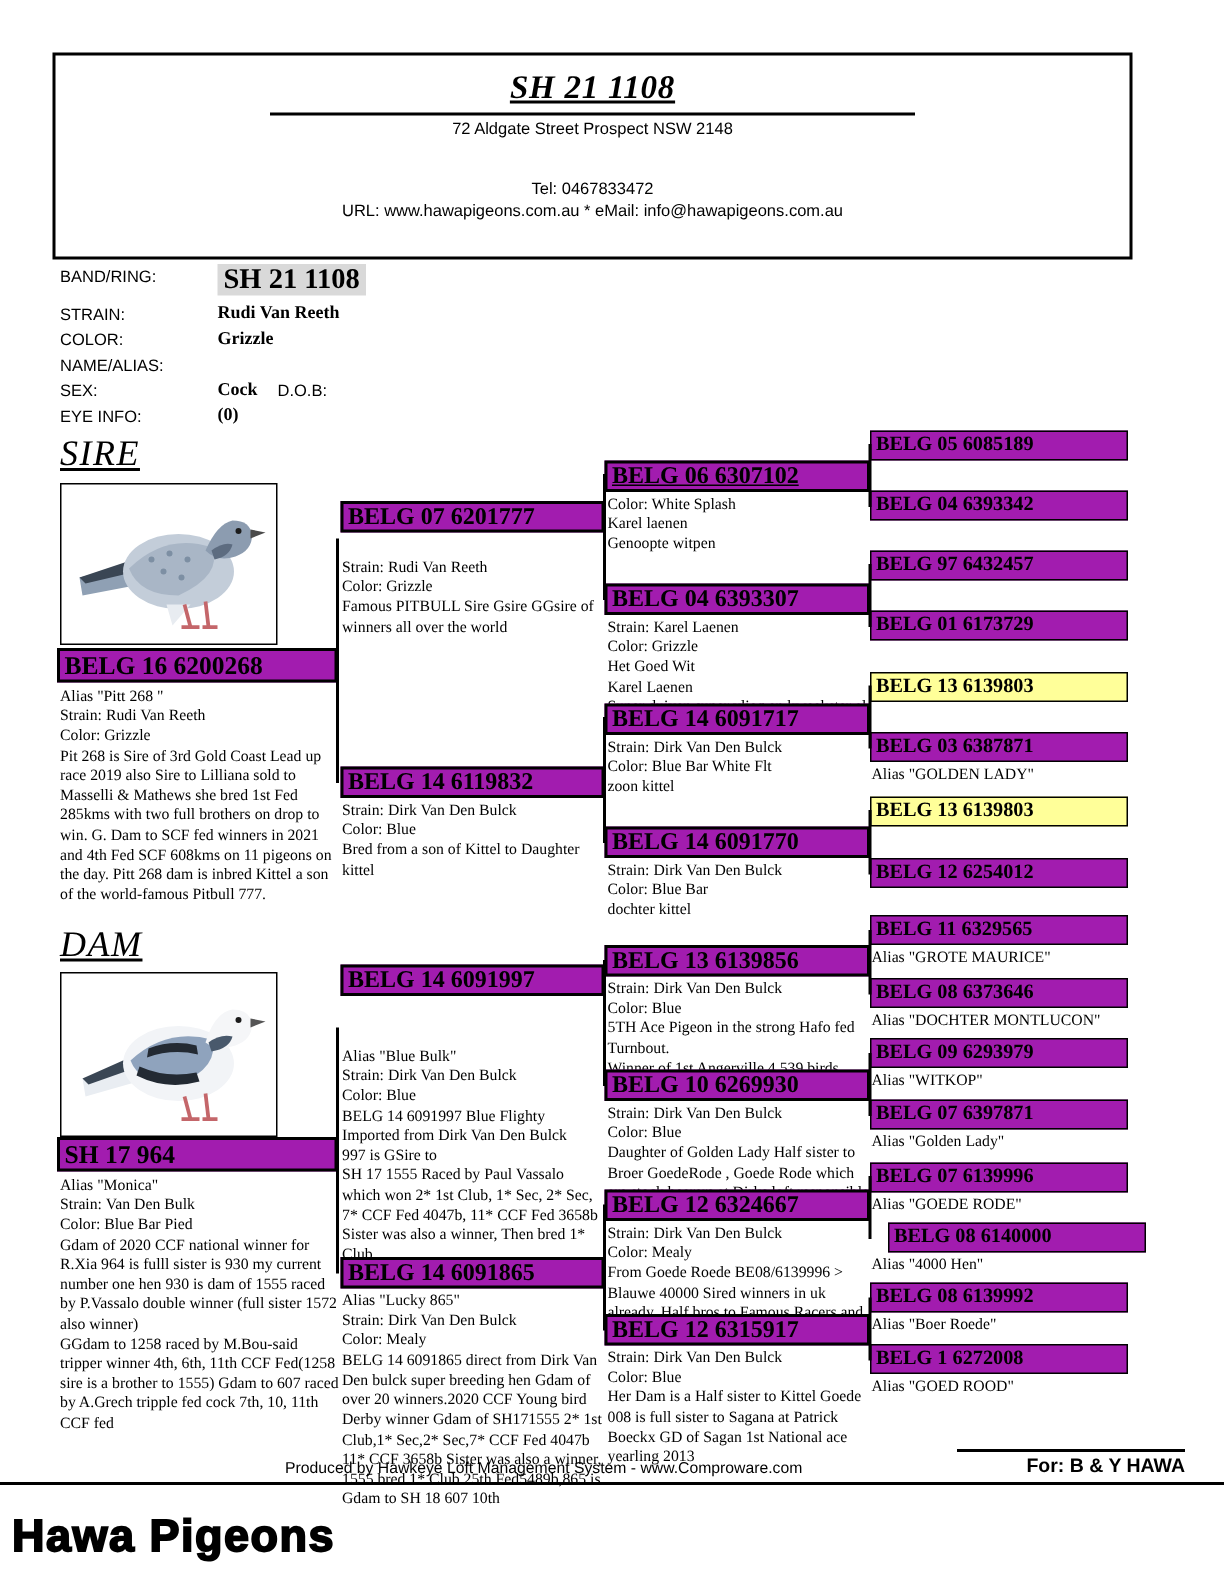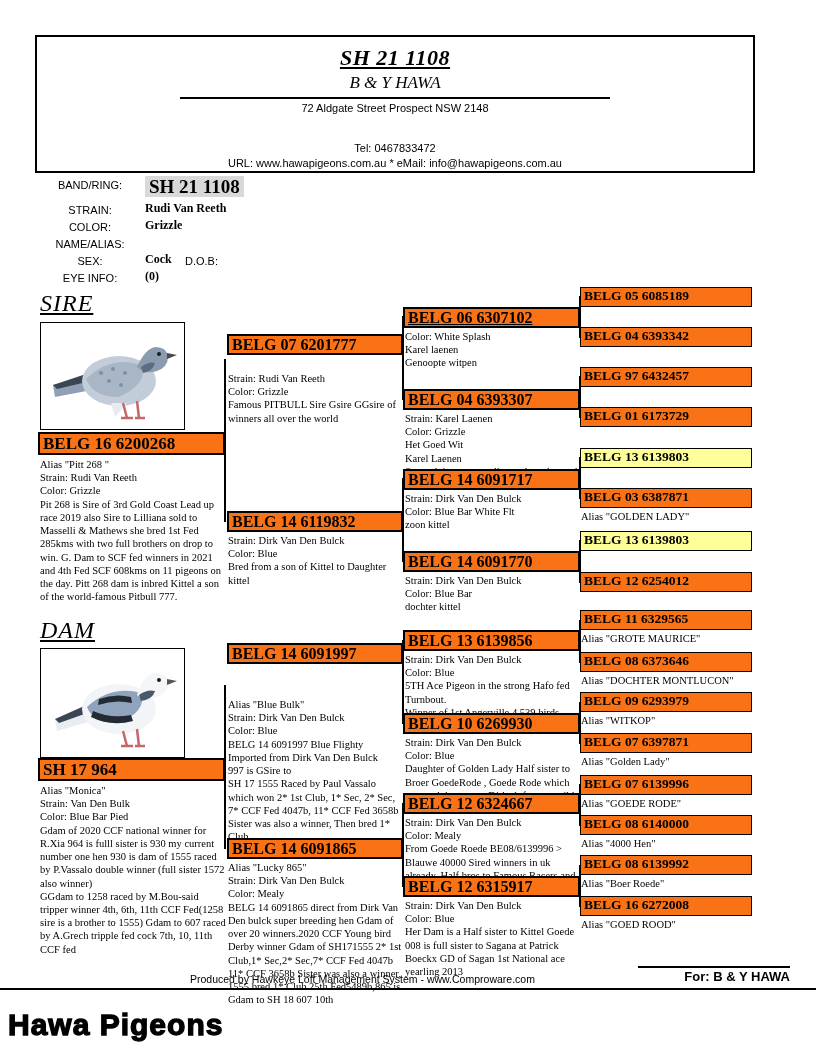--- a/index.html
+++ b/index.html
@@ -10,33 +10,33 @@
   .header-box { left:35px; top:35px; width:720px; height:138px; border:2px solid #000; text-align:center; }
   .hdr-title { font:bold italic 22px "Liberation Serif", serif; text-decoration:underline; margin-top:8px; letter-spacing:.5px; }
   .hdr-sub { font:italic 17px "Liberation Serif", serif; margin-top:2px; }
   .hdr-rule { width:430px; height:2px; background:#000; margin:4px auto 3px auto; }
   .hdr-addr { font:11px "Liberation Sans", sans-serif; }
   .hdr-tel { font:11px "Liberation Sans", sans-serif; margin-top:28px; }
   .hdr-url { font:11px "Liberation Sans", sans-serif; margin-top:3px; }
 
   
   .info-row { position:absolute; left:40px; width:420px; font-family:"Liberation Sans", sans-serif; font-size:11px; color:#000; }
-  .info-label { display:inline-block; width:100px; text-align:center; vertical-align:top; padding-top:3px; }
+  .info-label { display:inline-block; width:100px; text-align:left; vertical-align:top; padding-top:3px; }
   .info-value { font-family:"Liberation Serif", serif; font-weight:bold; font-size:12px; margin-left:5px; }
   .band-value { font-size:19px; padding:0 4px; }
   .dob-label { position:absolute; left:145px; top:3px; }
 
   
   .section-h { font:italic 24px "Liberation Serif", serif; text-decoration:underline; letter-spacing:1px; }
 
   
   .photo { border:1px solid #000; background:#fff; }
 
   
-  .node-title { position:absolute; border:2px solid #000; background:#f97316; font:bold 16px "Liberation Serif", serif; padding:0 3px; height:21px; line-height:18px; white-space:nowrap; overflow:hidden; }
+  .node-title { position:absolute; border:2px solid #000; background:#a21caf; font:bold 16px "Liberation Serif", serif; padding:0 3px; height:21px; line-height:18px; white-space:nowrap; overflow:hidden; }
   .g1 { width:187px; left:38px; font-size:17px; height:23px; line-height:20px; }
   .g2 { width:176px; left:227px; }
   .g3 { width:177px; left:403px; }
   .g4 { width:172px; left:580px; border-width:1.5px; font-size:13.5px; height:20px; line-height:16px; }
   .node-body { position:absolute; font:10.5px/1.26 "Liberation Serif", serif; white-space:pre-line; color:#000; }
   .b1 { left:40px; width:186px; }
   .b2 { left:228px; width:175px; }
   .b3 { left:405px; width:175px; }
   .b4 { left:581px; width:170px; }
 
@@ -48,21 +48,20 @@
   .for-rule { left:638px; top:966px; width:152px; height:2px; background:#000; }
   .for-text { left:638px; top:969px; width:152px; text-align:right; font:bold 13px "Liberation Sans", sans-serif; }
 
   .watermark { left:8px; top:1008px; font:800 30px "Liberation Sans", sans-serif; color:#000; -webkit-text-stroke:1.3px #000; letter-spacing:1px; }
 </style>
 </head>
 <body>
 
 <div class="abs header-box">
   <div class="hdr-title">SH 21 1108</div>
-  <div class="hdr-sub">B &amp; Y HAWA</div>
   <div class="hdr-rule"></div>
   <div class="hdr-addr">72 Aldgate Street Prospect NSW 2148</div>
   <div class="hdr-tel">Tel: 0467833472</div>
   <div class="hdr-url">URL: www.hawapigeons.com.au * eMail: info@hawapigeons.com.au</div>
 </div>
 
 <div class="info-row" style="top:176px;">
   <span class="info-label">BAND/RING:</span><span class="info-value band-value" style="background: rgb(217, 217, 217);">SH 21 1108</span>
 </div>
 <div class="info-row" style="top:201px;">
@@ -212,25 +211,25 @@
 <div class="node-title g4" style="top:610px;">BELG 11 6329565</div>
 <div class="node-body b4" style="top:632px;">Alias "GROTE MAURICE"</div>
 <div class="node-title g4" style="top:652px;">BELG 08 6373646</div>
 <div class="node-body b4" style="top:674px;">Alias "DOCHTER MONTLUCON"</div>
 <div class="node-title g4" style="top:692px;">BELG 09 6293979</div>
 <div class="node-body b4" style="top:714px;">Alias "WITKOP"</div>
 <div class="node-title g4" style="top:733px;">BELG 07 6397871</div>
 <div class="node-body b4" style="top:755px;">Alias "Golden Lady"</div>
 <div class="node-title g4" style="top:775px;">BELG 07 6139996</div>
 <div class="node-body b4" style="top:797px;">Alias "GOEDE RODE"</div>
-<div class="node-title g4" style="top:815px;">BELG 08 6140000</div>
+<div class="node-title g4" style="top:815px;margin-left:12px;">BELG 08 6140000</div>
 <div class="node-body b4" style="top:837px;">Alias "4000 Hen"</div>
 <div class="node-title g4" style="top:855px;">BELG 08 6139992</div>
 <div class="node-body b4" style="top:877px;">Alias "Boer Roede"</div>
-<div class="node-title g4" style="top:896px;">BELG 16 6272008</div>
+<div class="node-title g4" style="top:896px;">BELG 1 6272008</div>
 <div class="node-body b4" style="top:918px;">Alias "GOED ROOD"</div>
 
 <div class="vline" style="left:224px; top:359px; height:163px;"></div>
 <div class="vline" style="left:402px; top:316px; height:84px;"></div>
 <div class="vline" style="left:402px; top:478px; height:84px;"></div>
 <div class="vline" style="left:579px; top:296px; height:42px;"></div>
 <div class="vline" style="left:579px; top:376px; height:42px;"></div>
 <div class="vline" style="left:579px; top:457px; height:42px;"></div>
 <div class="vline" style="left:579px; top:540px; height:43px;"></div>
 <div class="vline" style="left:224px; top:685px; height:164px;"></div>

